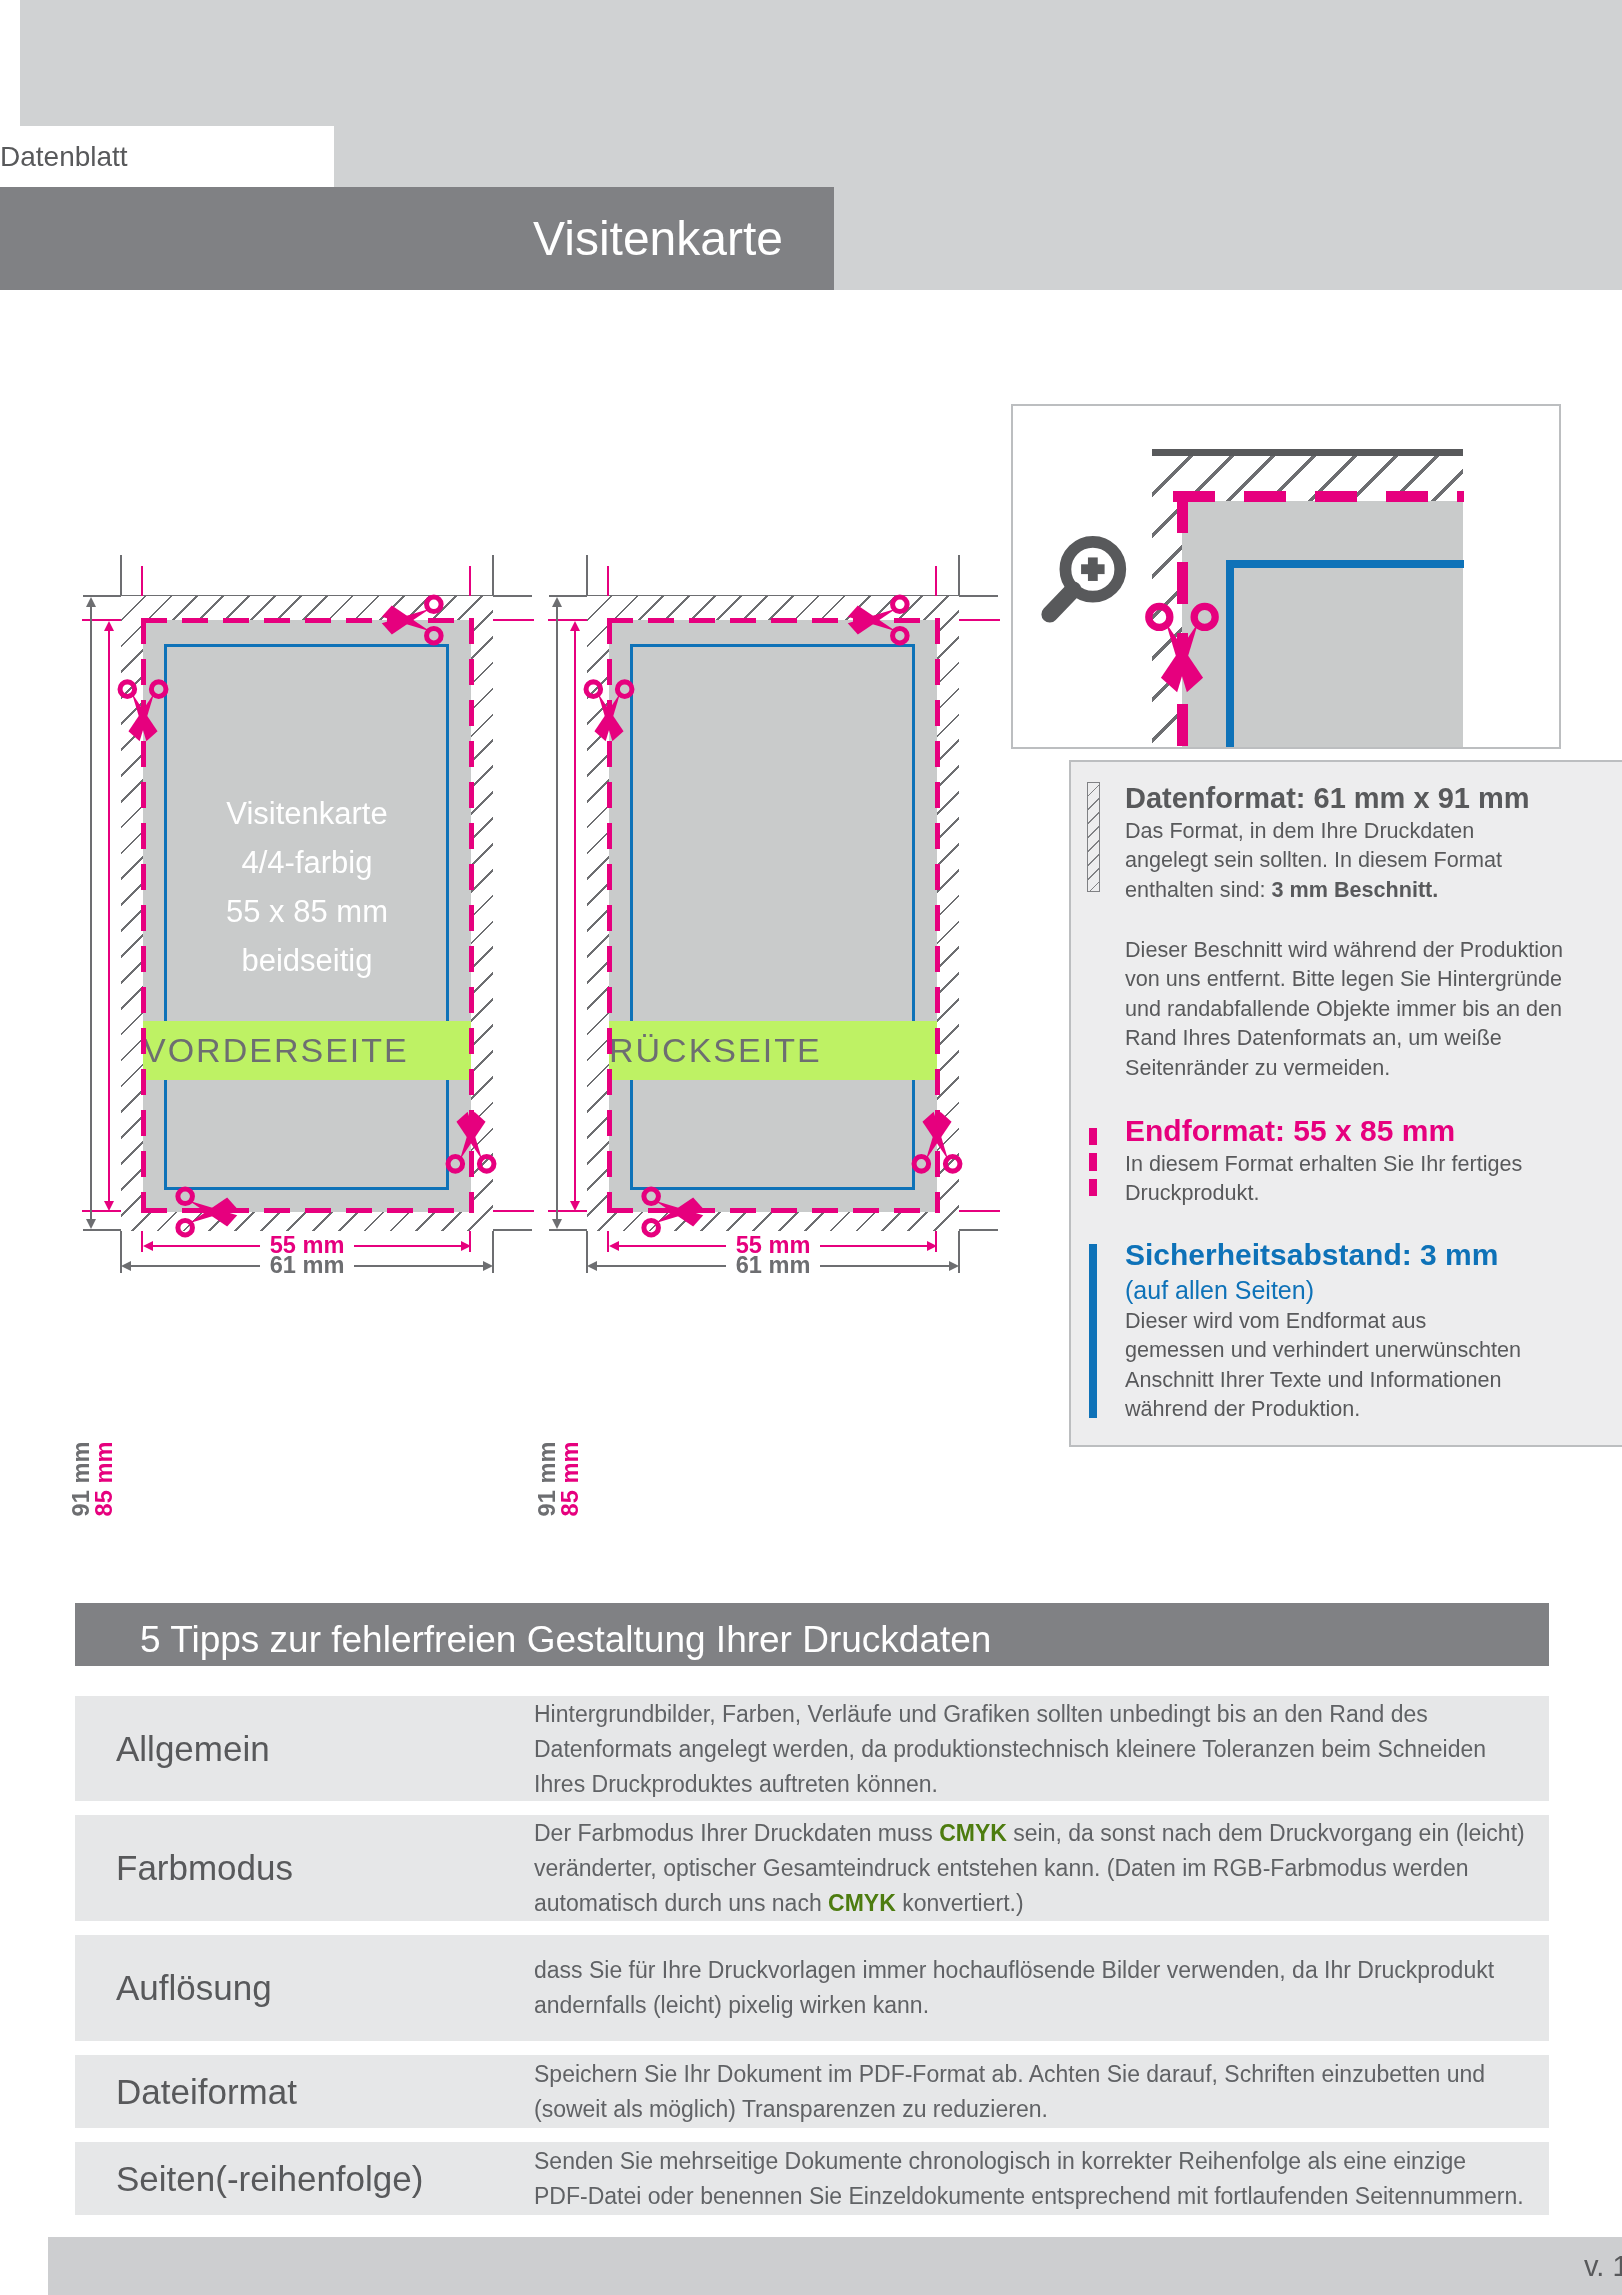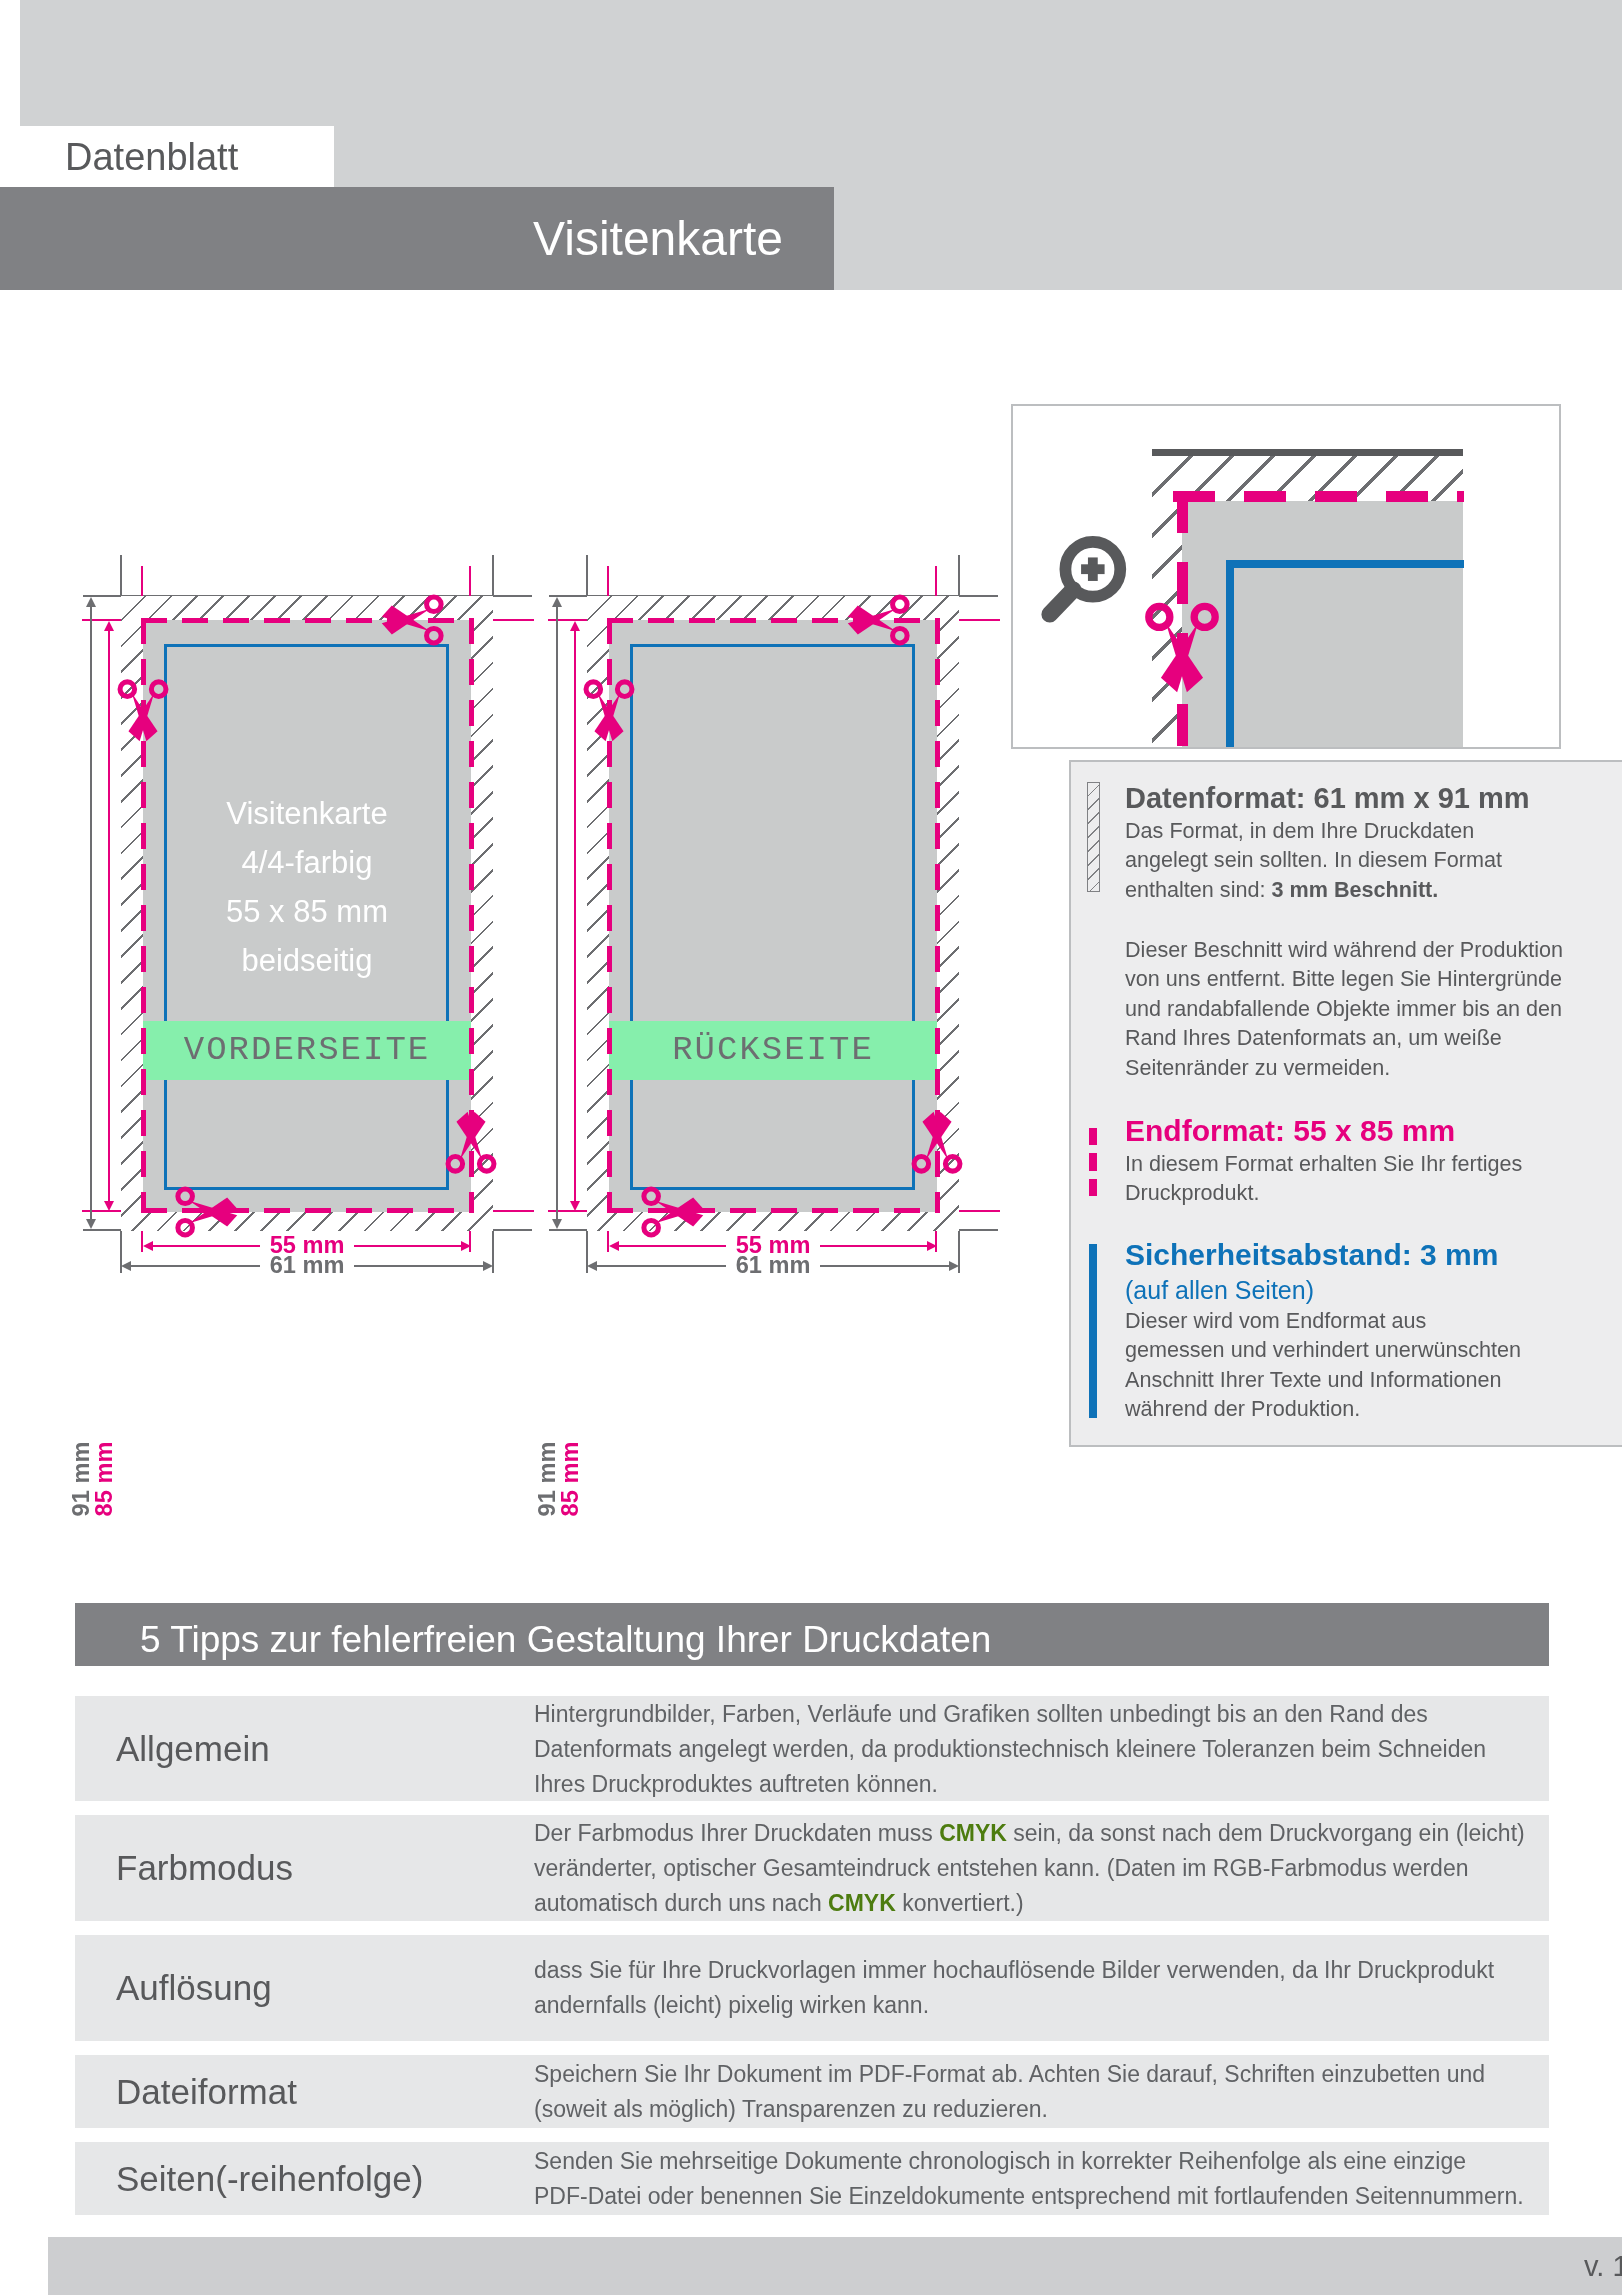--- a/index.html
+++ b/index.html
@@ -16,33 +16,33 @@
     --hatch:#6d6e71;
   }
   *{margin:0;padding:0;box-sizing:border-box;}
   body{background:#fff;font-family:"Liberation Sans",sans-serif;}
   .page{position:relative;width:1623px;height:2295px;background:#fff;overflow:hidden;}
   .abs{position:absolute;}
 
   
   .top-block{left:19.6px;top:0;width:1603px;height:290px;background:var(--gray-light);}
   .datenblatt-box{left:0;top:126px;width:334px;height:62px;background:#fff;}
-  .datenblatt-box span{display:block;padding-left:65px;line-height:62px;font-size:38px;color:var(--gray-dark);}
+  .datenblatt-box span{display:block;line-height:62px;font-size:28px;color:var(--gray-dark);}
   .product-bar{left:0;top:187px;width:834px;height:103px;background:var(--gray-mid);}
   .product-bar span{display:block;text-align:right;padding-right:51px;line-height:103px;font-size:48px;color:#fff;}
 
   
   .card{top:550px;width:478px;height:743px;}
   .hatch-card{background-color:#fff;background-image:repeating-linear-gradient(135deg,transparent 0 16.4px,var(--hatch) 16.4px 18.3px);}
   .bleed{left:56px;top:46px;width:372px;height:635px;}
   .surface{left:78px;top:70px;width:328px;height:592px;background:var(--card);}
   .safety{left:99px;top:94px;width:285px;height:546px;border:3.3px solid var(--blue);}
   .inner-text{left:78px;top:239px;width:328px;text-align:center;color:#fff;font-size:31px;}
   .inner-text div{height:49px;line-height:49px;}
-  .band{left:78px;top:471px;width:328px;height:59px;background:#86efac;text-align:center;font-family:Liberation Mono, monospace;}
+  .band{left:78px;top:471px;width:328px;height:59px;background:#bef264;text-align:left;}
   .band span{line-height:59px;font-size:34px;letter-spacing:2px;color:var(--gray-text);}
 
   .crop{background:var(--gray-text);}
   .cropm{background:var(--mag);}
 
   .dash-h{height:4.6px;color:var(--mag);background:repeating-linear-gradient(90deg,currentColor 0 26px,transparent 26px 41px);}
   .dash-v{width:4.6px;color:var(--mag);background:repeating-linear-gradient(180deg,currentColor 0 26px,transparent 26px 41px);}
 
   .vdim{width:10.5px;}
   .vdim .line{position:absolute;left:4.3px;top:7.9px;bottom:7.9px;width:2px;background:currentColor;}

